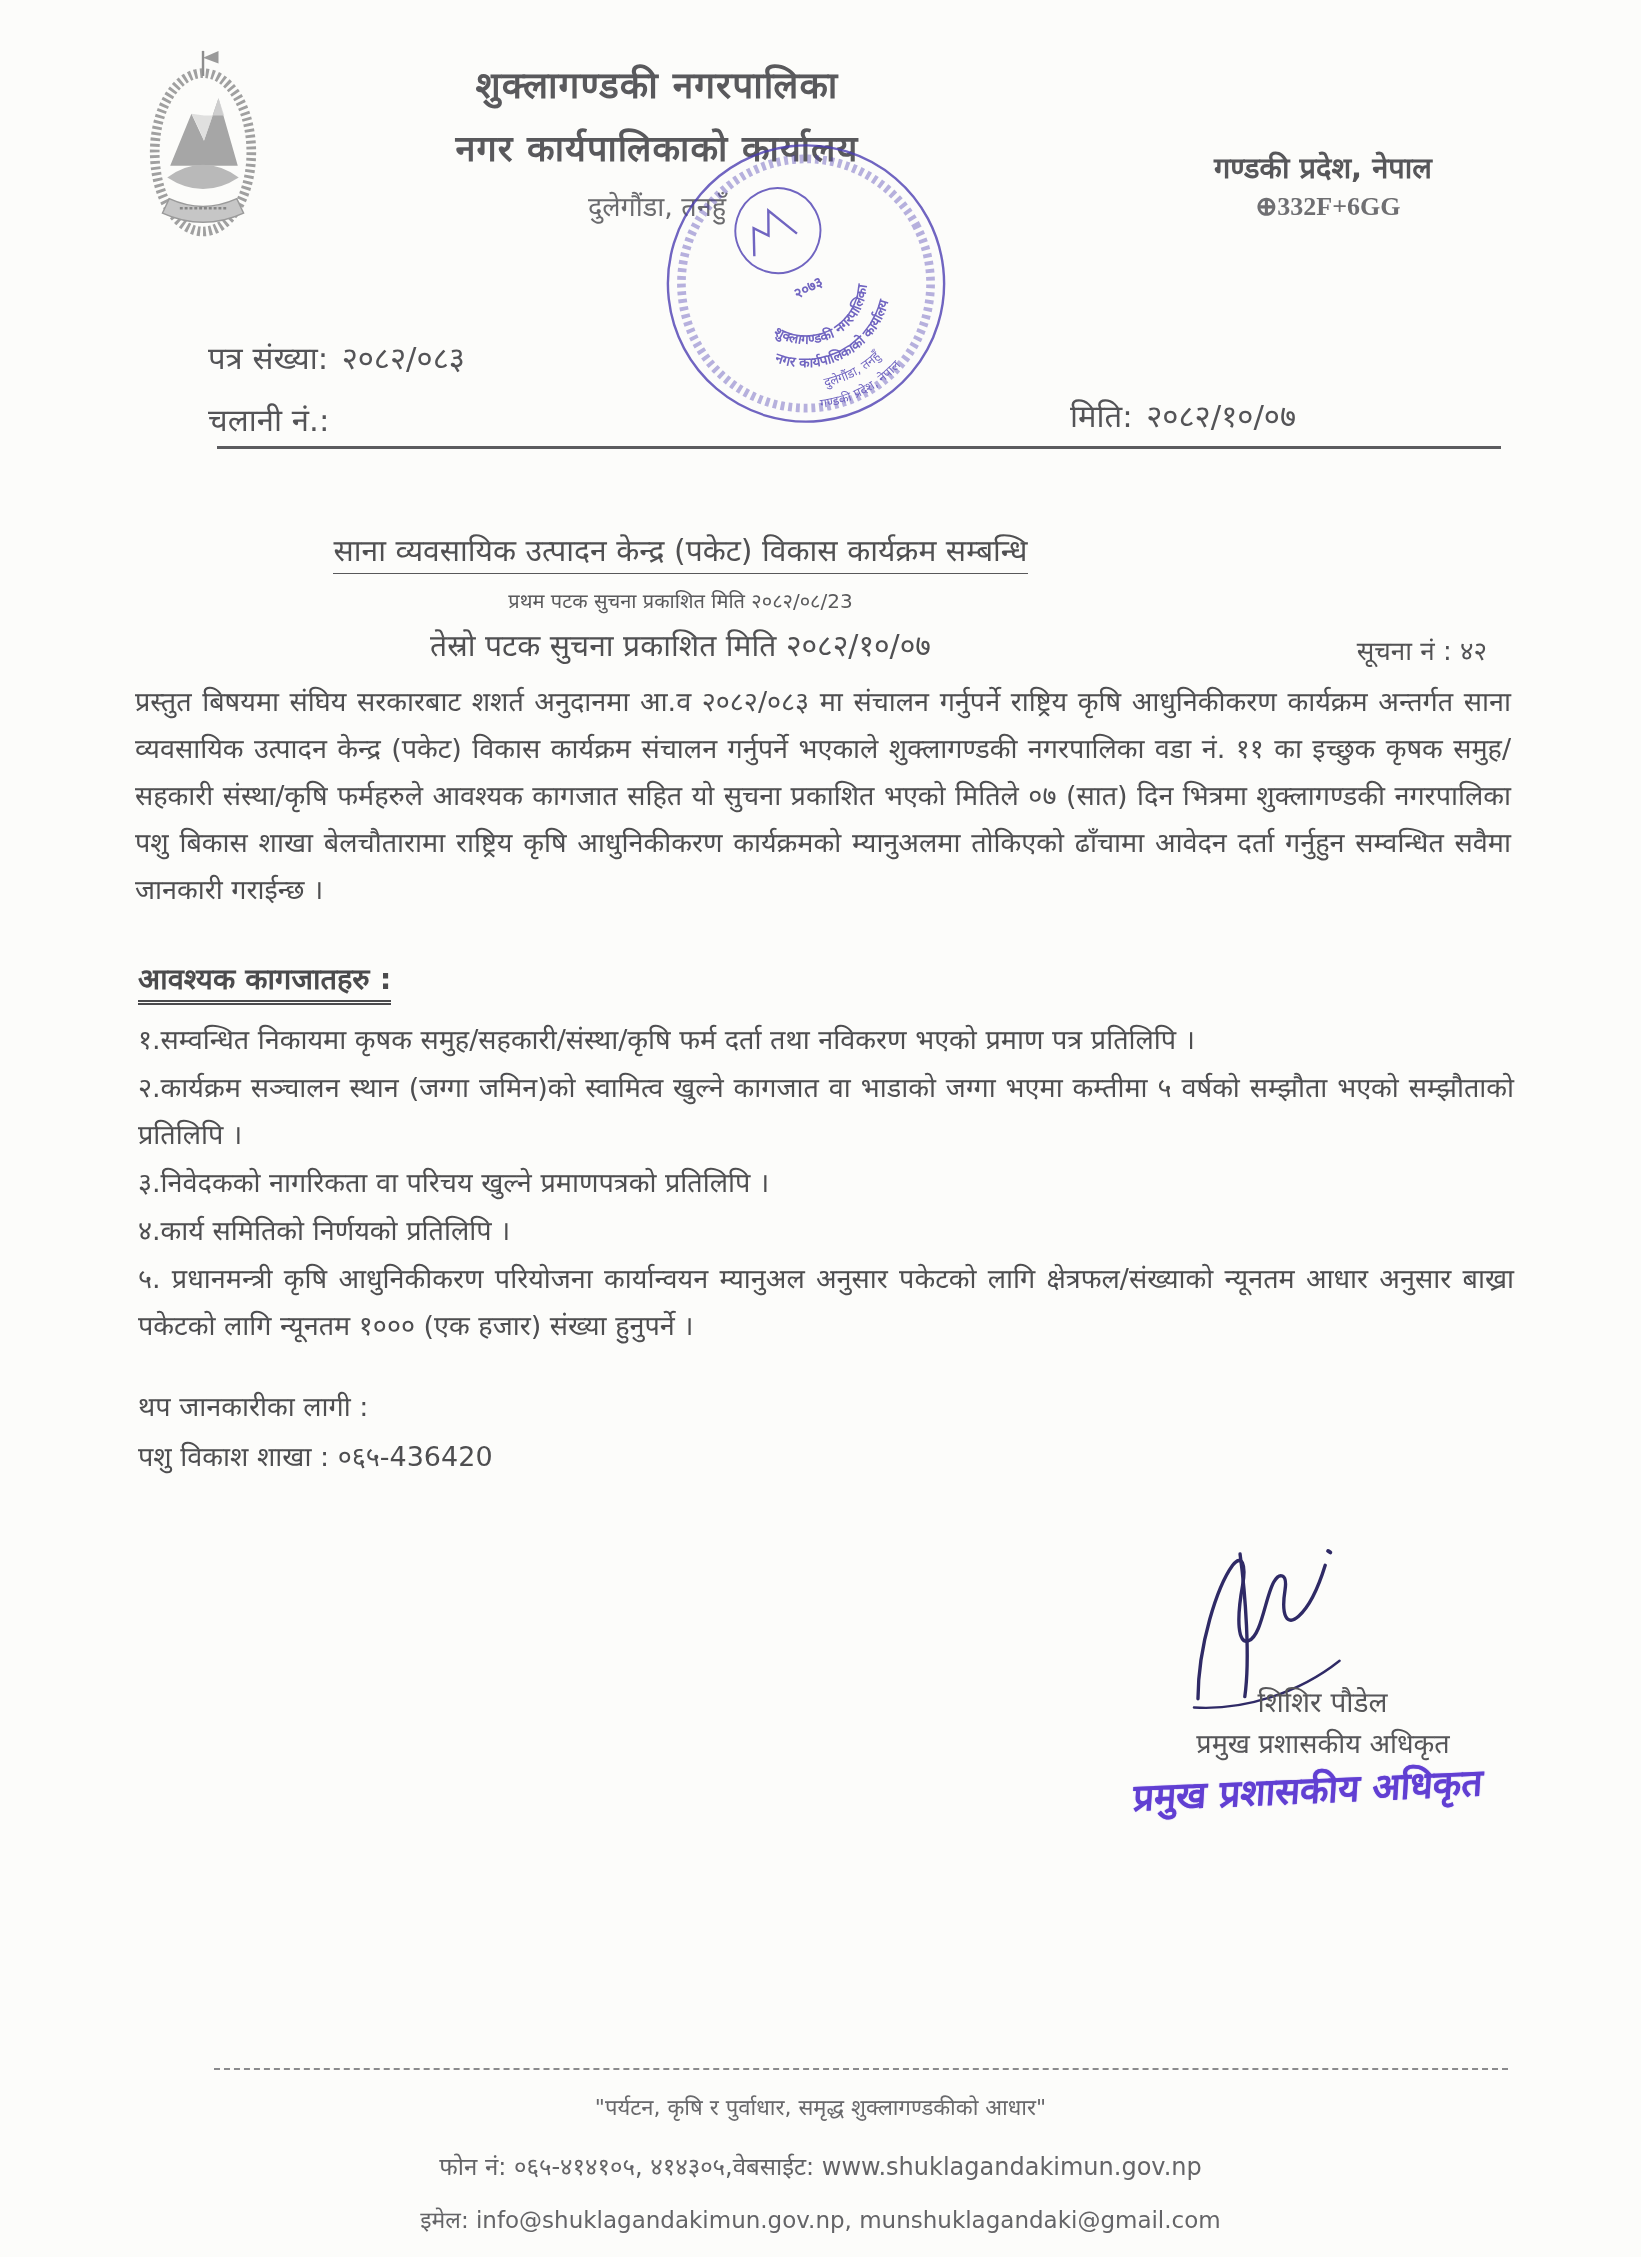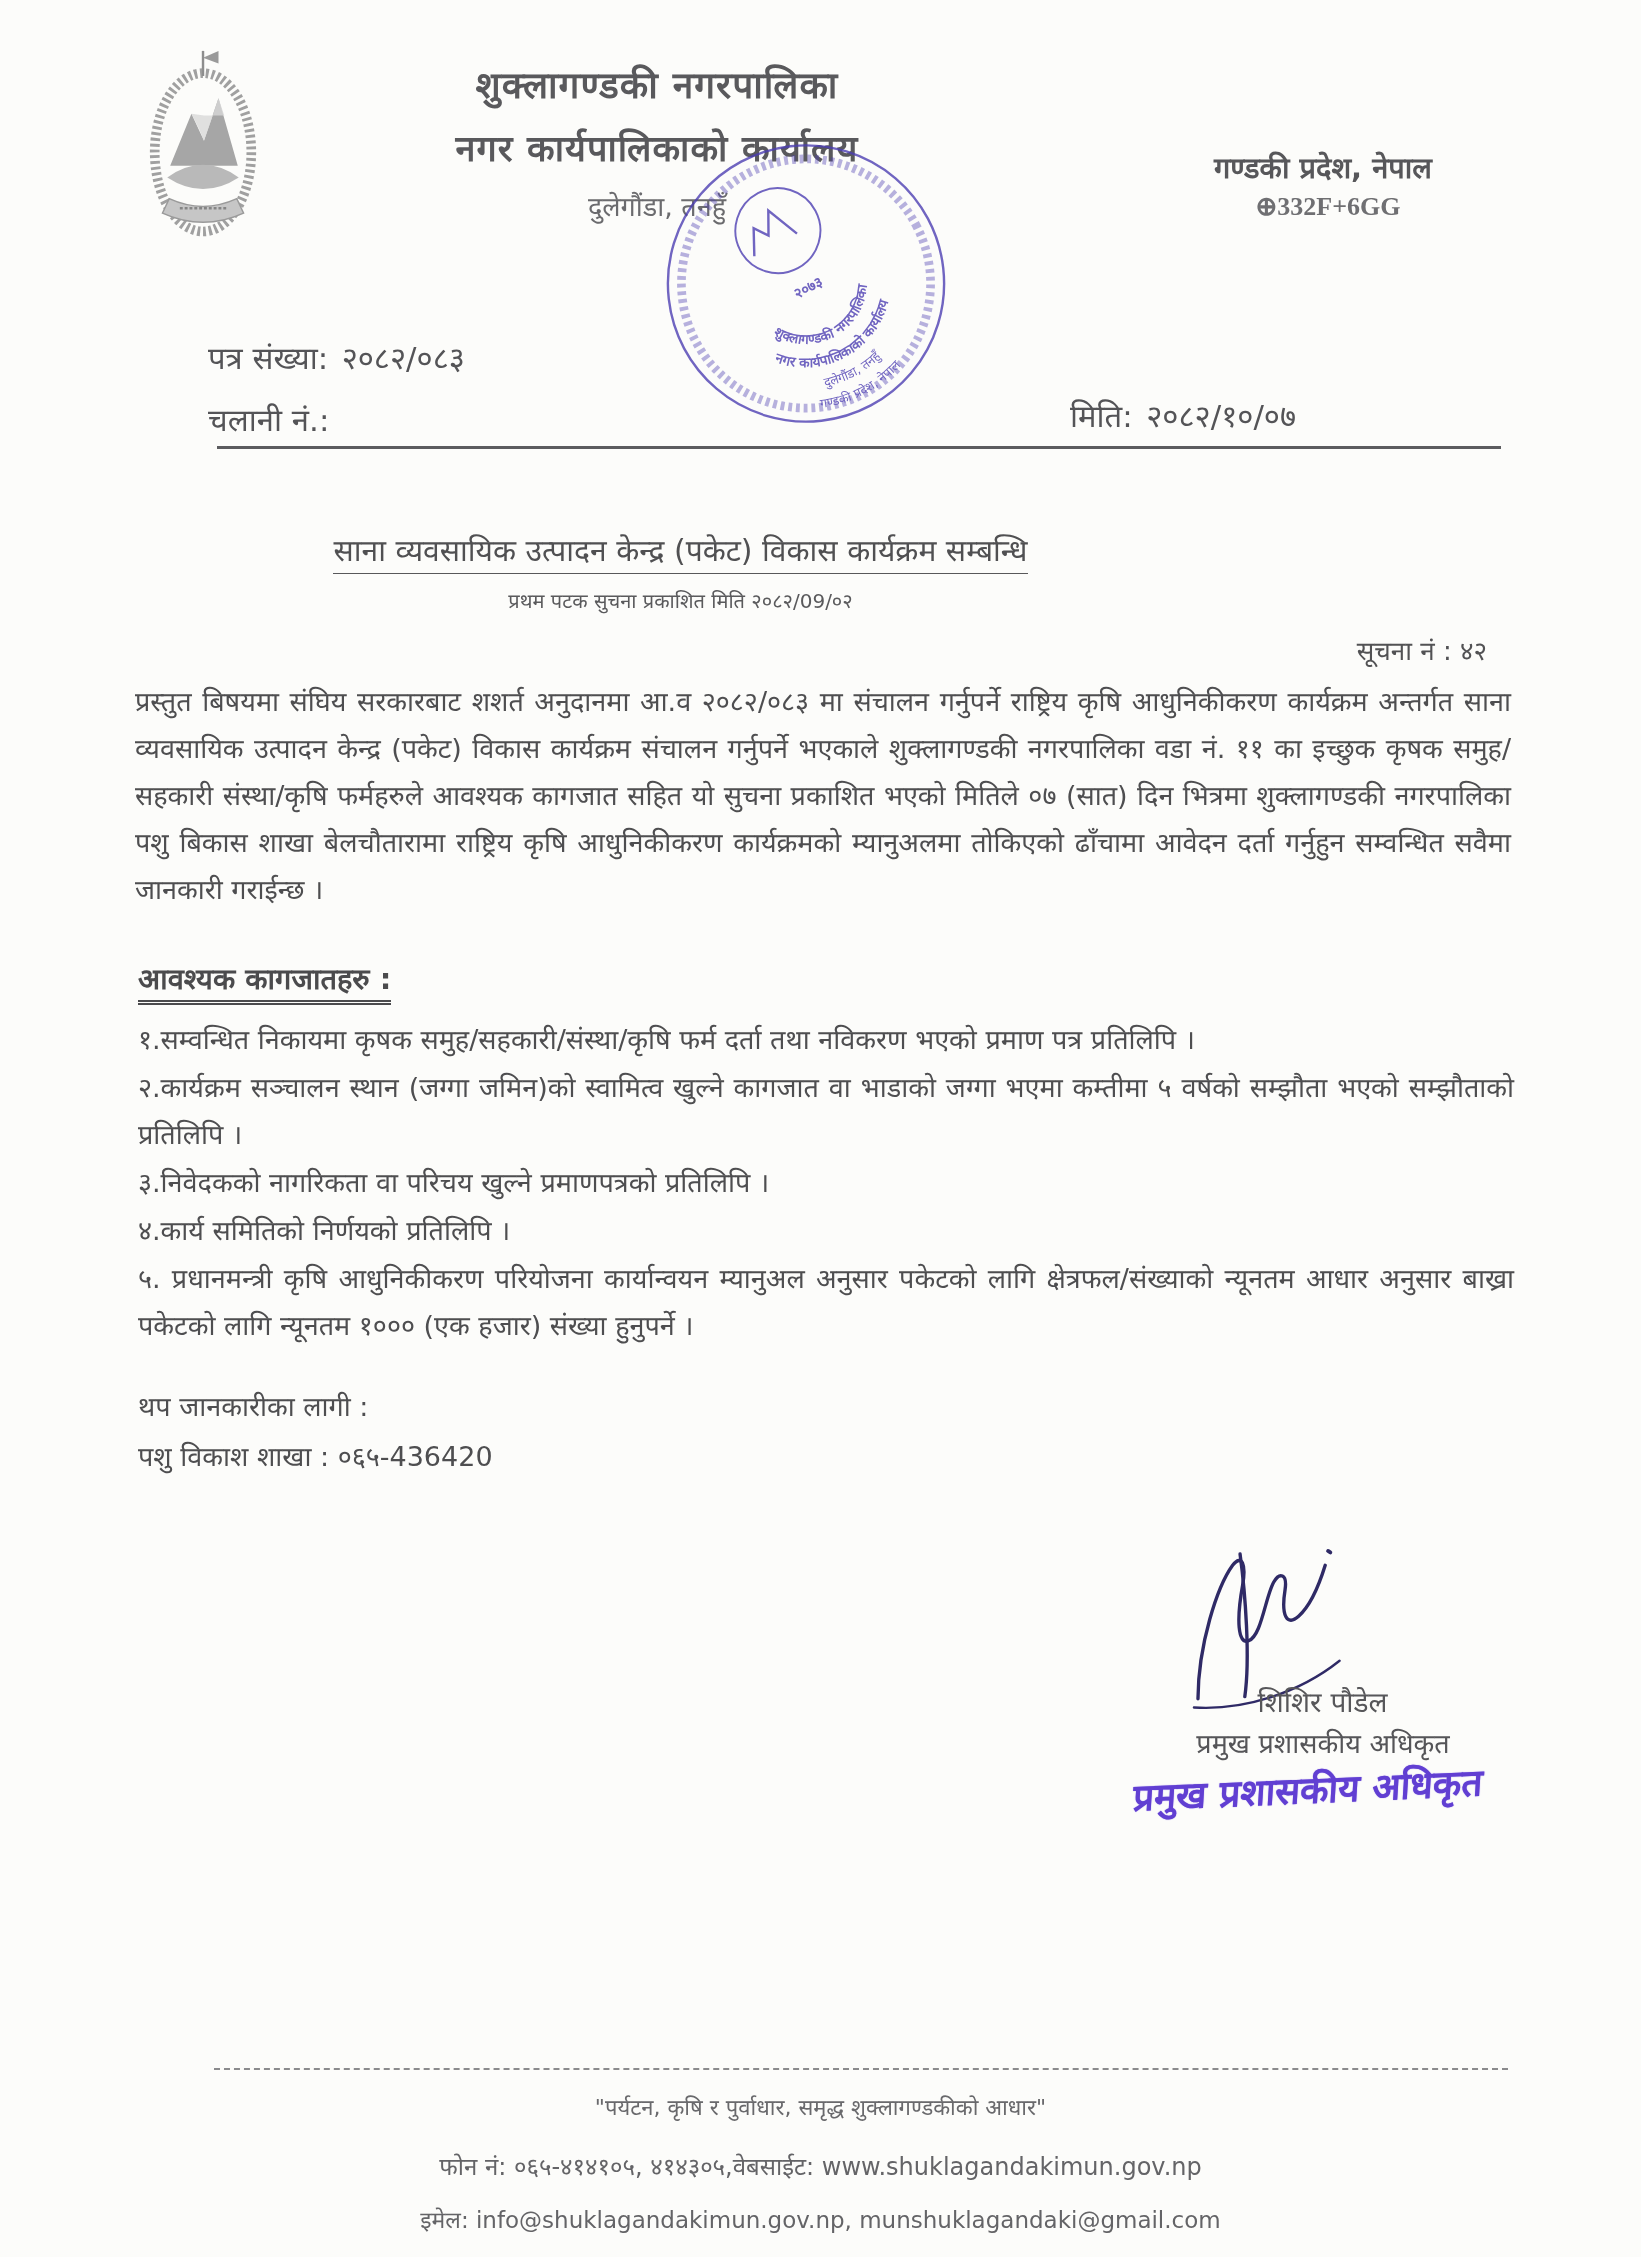--- a/index.html
+++ b/index.html
@@ -129,21 +129,22 @@
       <text font-size="13" fill="#4c3db2">
         <textPath href="#sealArc4" startOffset="50%" text-anchor="middle">गण्डकी प्रदेश, नेपाल</textPath>
       </text>
     </g>
   </svg>
 
   <div class="abs rule"></div>
 
   <div class="abs subject-block">
     <div><span class="subject-title">साना व्यवसायिक उत्पादन केन्द्र (पकेट) विकास कार्यक्रम सम्बन्धि</span></div>
-    <div class="first-notice">प्रथम पटक सुचना प्रकाशित मिति २०८२/09/०२</div>
+    <div class="first-notice">प्रथम पटक सुचना प्रकाशित मिति २०८२/०८/23</div>
+    <div class="third-notice">तेस्रो पटक सुचना प्रकाशित मिति २०८२/१०/०७</div>
   </div>
 
   <div class="abs notice-no">सूचना नं : ४२</div>
 
   <div class="abs body-par">प्रस्तुत बिषयमा संघिय सरकारबाट शशर्त अनुदानमा आ.व २०८२/०८३ मा संचालन गर्नुपर्ने राष्ट्रिय कृषि आधुनिकीकरण कार्यक्रम अन्तर्गत साना व्यवसायिक उत्पादन केन्द्र (पकेट) विकास कार्यक्रम संचालन गर्नुपर्ने भएकाले शुक्लागण्डकी नगरपालिका वडा नं. ११ का इच्छुक कृषक समुह/सहकारी संस्था/कृषि फर्महरुले आवश्यक कागजात सहित यो सुचना प्रकाशित भएको मितिले ०७ (सात) दिन भित्रमा शुक्लागण्डकी नगरपालिका पशु बिकास शाखा बेलचौतारामा राष्ट्रिय कृषि आधुनिकीकरण कार्यक्रमको म्यानुअलमा तोकिएको ढाँचामा आवेदन दर्ता गर्नुहुन सम्वन्धित सवैमा जानकारी गराईन्छ ।</div>
 
   <div class="abs doc-heading">
     <span>आवश्यक कागजातहरु :</span>
   </div>
   <div class="abs doc-items">

